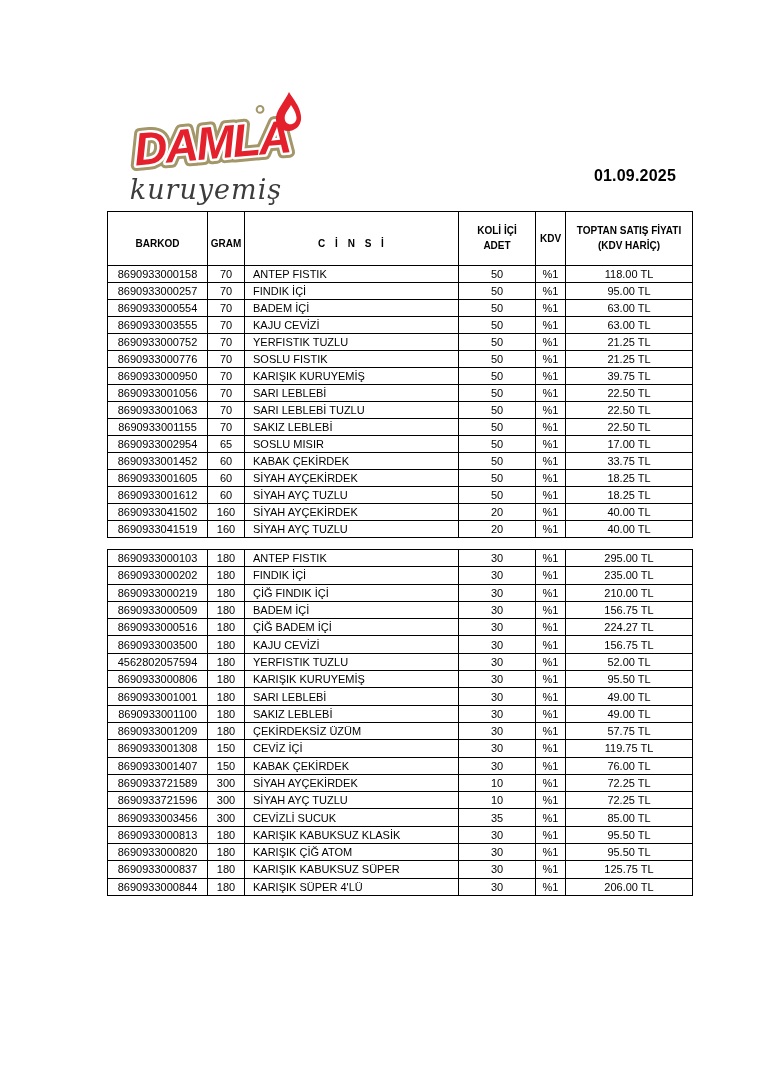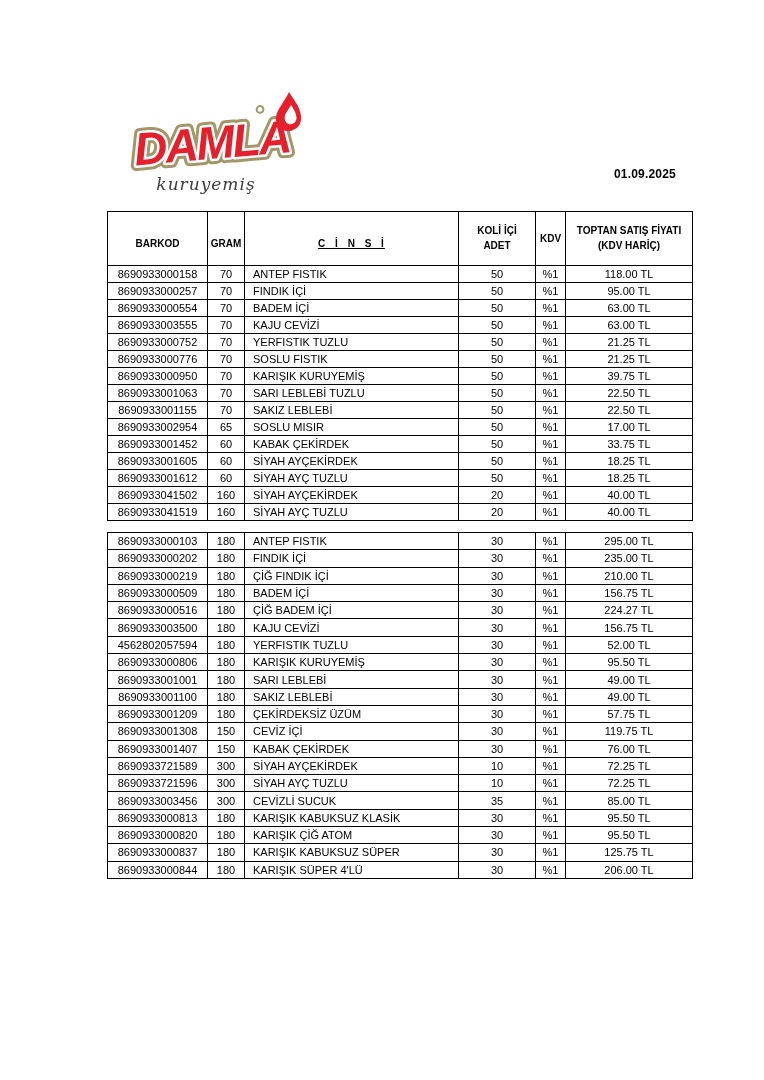--- a/index.html
+++ b/index.html
@@ -6,40 +6,40 @@
   body {
     width:764px; height:1080px; background:#ffffff; position:relative;
     font-family:"Liberation Sans", sans-serif; color:#000;
     overflow:hidden;
   }
   
   .logo { position:absolute; left:126px; top:90px; width:190px; }
   .logo svg { display:block; }
   .logo-script {
     text-align:center; font-family:"DejaVu Serif", serif; font-style:italic;
-    font-size:17px; color:#3c3c3c; letter-spacing:1px; margin-top:-8px;
+    font-size:27px; color:#3c3c3c; letter-spacing:1px; margin-top:-8px;
     padding-right:30px;
   }
   
   .date-label {
     position:absolute; top:167px; right:88px;
-    font-size:12px; font-weight:bold; letter-spacing:0.2px;
+    font-size:16px; font-weight:bold; letter-spacing:0.2px;
   }
   
   .tables { position:absolute; left:107px; top:211px; width:586px; }
   table { border-collapse:collapse; table-layout:fixed; width:585px; }
   .t2 { margin-top:11px; }
   th, td {
     border:1.5px solid #000; padding:0; overflow:hidden; white-space:nowrap;
   }
   thead th { height:37px; font-size:10px; font-weight:bold; }
   th.h-bottom { vertical-align:bottom; padding-bottom:16px; text-align:center; }
   th.h-mid { vertical-align:middle; text-align:center; }
   .h2line { display:flex; flex-direction:column; justify-content:center; height:100%; line-height:1.45;text-align:center; }
-  .h-cinsi { word-spacing:5px; letter-spacing:1px;text-decoration:underline; }
+  .h-cinsi { word-spacing:5px; letter-spacing:1px; }
   td { font-size:11px; height:16px; line-height:14px; text-align:center; vertical-align:middle; }
   .t2 td { height:16.3px; }
   td.c2 { text-align:left; padding-left:8px; }
 </style>
 </head>
 <body>
 
 <div class="page">
 
   <div class="logo">
@@ -141,20 +141,28 @@
           </tr>
           <tr>
             <td class="c0">8690933000950</td>
             <td class="c1">70</td>
             <td class="c2">KARIŞIK KURUYEMİŞ</td>
             <td class="c3">50</td>
             <td class="c4">%1</td>
             <td class="c5">39.75 TL</td>
           </tr>
           <tr>
+            <td class="c0">8690933001056</td>
+            <td class="c1">70</td>
+            <td class="c2">SARI LEBLEBİ</td>
+            <td class="c3">50</td>
+            <td class="c4">%1</td>
+            <td class="c5">22.50 TL</td>
+          </tr>
+          <tr>
             <td class="c0">8690933001063</td>
             <td class="c1">70</td>
             <td class="c2">SARI LEBLEBİ TUZLU</td>
             <td class="c3">50</td>
             <td class="c4">%1</td>
             <td class="c5">22.50 TL</td>
           </tr>
           <tr>
             <td class="c0">8690933001155</td>
             <td class="c1">70</td>

